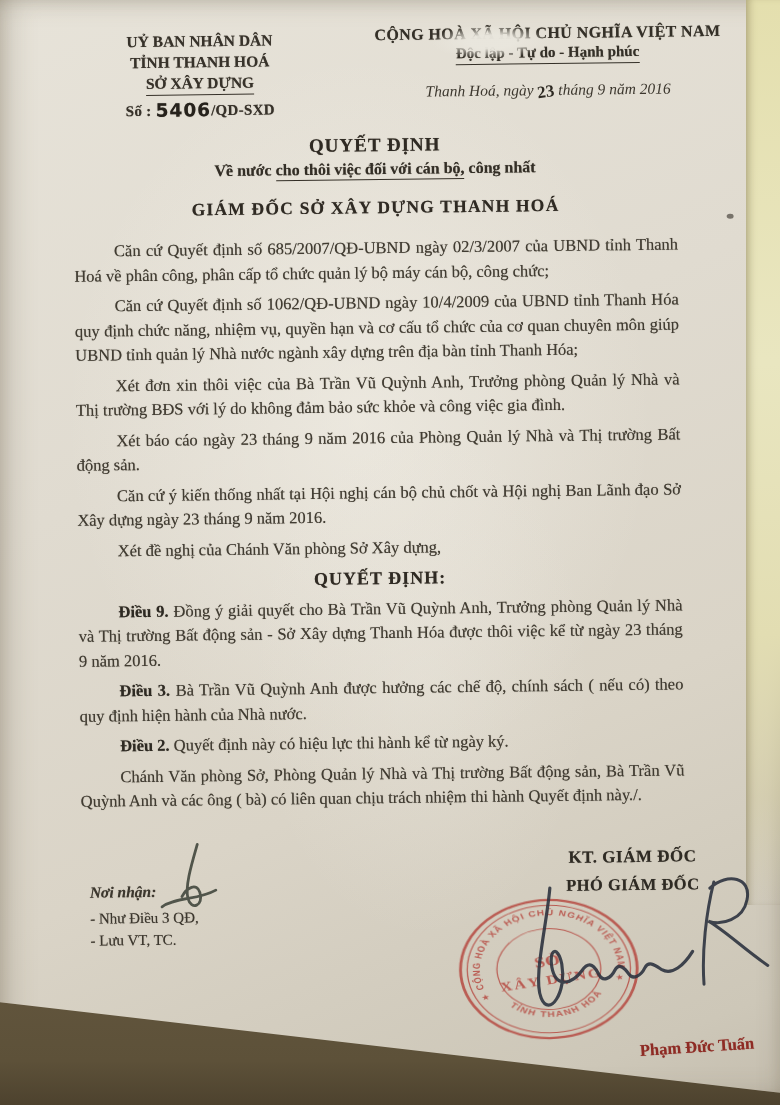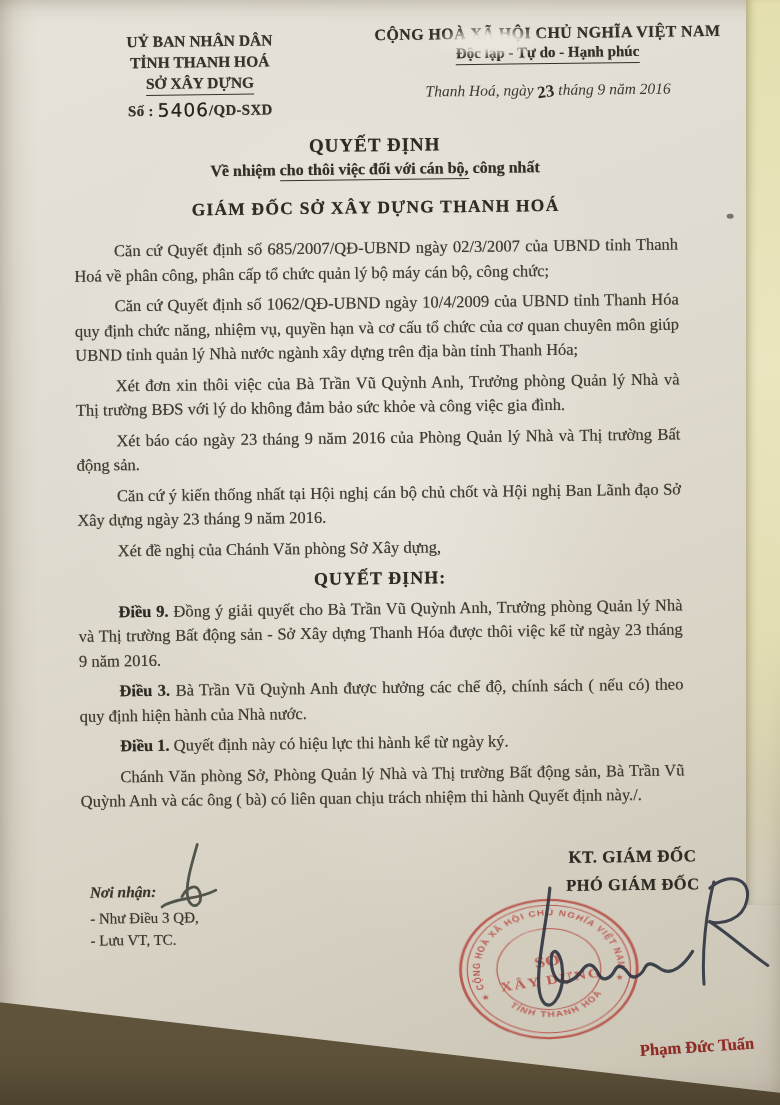--- a/index.html
+++ b/index.html
@@ -23,21 +23,21 @@
     position:absolute;right:0;top:0;width:34px;height:905px;
     background:linear-gradient(to bottom,#e4dfae 0%,#e9e6c0 40%,#e2ddb2 70%,rgba(214,207,165,.55) 88%,rgba(214,207,165,0) 100%);
     box-shadow:inset 7px 0 9px -5px rgba(116,105,70,.55);
   }
   .content{position:absolute;inset:0;transform:rotate(-.7deg);transform-origin:50% 52%;color:#3f3a31;}
   .soft{text-shadow:0 0 .7px rgba(62,56,45,.65);}
   
   .hdr-left{position:absolute;left:82px;top:28px;width:248px;text-align:center;line-height:21px;font-size:15.5px;font-weight:bold;color:#37322a;}
   .hdr-left .u{display:inline-block;border-bottom:1.6px solid #37322a;padding-bottom:1px;}
   .doc-no{margin-top:3px;font-size:15px;letter-spacing:.3px;}
-  .doc-no .num{font-family:"DejaVu Sans","Liberation Sans",sans-serif;font-weight:normal;font-size:18.5px;letter-spacing:1px;color:#26221c;position:relative;top:1px;}
+  .doc-no .num{font-family:"DejaVu Sans","Liberation Sans",sans-serif;font-weight:bold;font-size:18.5px;letter-spacing:1px;color:#26221c;position:relative;top:1px;}
   .hdr-right{position:absolute;left:352px;top:26px;width:404px;text-align:center;color:#343028;}
   .motto1{font-size:16px;font-weight:bold;letter-spacing:.4px;position:relative;}
   .motto2{margin-top:2px;font-size:15px;font-weight:bold;}
   .motto2 .u{display:inline-block;border-bottom:1.6px solid #343028;padding-bottom:2px;}
   .dateline{margin-top:16px;font-size:15.5px;font-style:italic;color:#3c372e;}
   .dateline .day{display:inline-block;font-weight:bold;font-size:17px;transform:rotate(-7deg) translateY(2px);font-style:normal;color:#2e2a23;}
   .glare{position:absolute;pointer-events:none;}
   .glare.g1{left:438px;top:26px;width:118px;height:34px;background:radial-gradient(closest-side,rgba(233,230,221,.97) 40%,rgba(233,230,221,0));}
   .glare.g2{left:250px;top:420px;width:340px;height:520px;background:radial-gradient(closest-side,rgba(240,237,229,.28),rgba(240,237,229,0));}
   
@@ -89,37 +89,37 @@
         <div class="dateline">
           <span>Thanh Hoá, ngày </span><span class="day">23</span><span> tháng 9 năm 2016</span>
         </div>
       </div>
 
       <div class="glare g1"></div>
       <div class="glare g2"></div>
 
       <div class="title-main soft">QUYẾT ĐỊNH</div>
       <div class="title-sub soft">
-        <span>Về nhiệm </span><span class="u">cho thôi việc đối với cán bộ,</span><span> công nhất</span>
+        <span>Về nước </span><span class="u">cho thôi việc đối với cán bộ,</span><span> công nhất</span>
       </div>
       <div class="title-auth soft">GIÁM ĐỐC SỞ XÂY DỰNG THANH HOÁ</div>
 
       <div class="body">
         <p class="soft">Căn cứ Quyết định số 685/2007/QĐ-UBND ngày 02/3/2007 của UBND tỉnh Thanh Hoá về phân công, phân cấp tổ chức quản lý bộ máy cán bộ, công chức;</p>
         <p class="soft">Căn cứ Quyết định số 1062/QĐ-UBND ngày 10/4/2009 của UBND tỉnh Thanh Hóa quy định chức năng, nhiệm vụ, quyền hạn và cơ cấu tổ chức của cơ quan chuyên môn giúp UBND tỉnh quản lý Nhà nước ngành xây dựng trên địa bàn tỉnh Thanh Hóa;</p>
         <p class="soft">Xét đơn xin thôi việc của Bà Trần Vũ Quỳnh Anh, Trưởng phòng Quản lý Nhà và Thị trường BĐS với lý do không đảm bảo sức khỏe và công việc gia đình.</p>
         <p class="soft">Xét báo cáo ngày 23 tháng 9 năm 2016 của Phòng Quản lý Nhà và Thị trường Bất động sản.</p>
         <p class="soft">Căn cứ ý kiến thống nhất tại Hội nghị cán bộ chủ chốt và Hội nghị Ban Lãnh đạo Sở Xây dựng ngày 23 tháng  9 năm 2016.</p>
         <p class="soft">Xét đề nghị của Chánh Văn phòng Sở Xây dựng,</p>
 
         <p class="decision-heading soft">QUYẾT ĐỊNH:</p>
 
         <p class="article soft"><b>Điều 9.</b><span> Đồng ý giải quyết cho Bà Trần Vũ Quỳnh Anh, Trưởng phòng Quản lý Nhà và Thị trường Bất động sản - Sở Xây dựng Thanh Hóa được thôi việc kể từ ngày 23 tháng 9 năm 2016.</span></p>
         <p class="article soft"><b>Điều 3.</b><span> Bà Trần Vũ Quỳnh Anh được hưởng các chế độ, chính sách ( nếu có) theo quy định hiện hành của Nhà nước.</span></p>
-        <p class="article soft"><b>Điều 1.</b><span> Quyết định này có hiệu lực thi hành kể từ ngày ký.</span></p>
+        <p class="article soft"><b>Điều 2.</b><span> Quyết định này có hiệu lực thi hành kể từ ngày ký.</span></p>
         <p class="soft">Chánh Văn phòng Sở, Phòng Quản lý Nhà và Thị trường Bất động sản, Bà Trần Vũ Quỳnh Anh và các ông ( bà) có liên quan chịu trách nhiệm thi hành Quyết định này./.</p>
       </div>
 
       <div class="sign-block">
         <div class="l1 soft">KT. GIÁM ĐỐC</div>
         <div class="l2 soft">PHÓ GIÁM ĐỐC</div>
       </div>
 
       <div class="recipients">
         <div class="lbl soft">Nơi nhận:</div>

